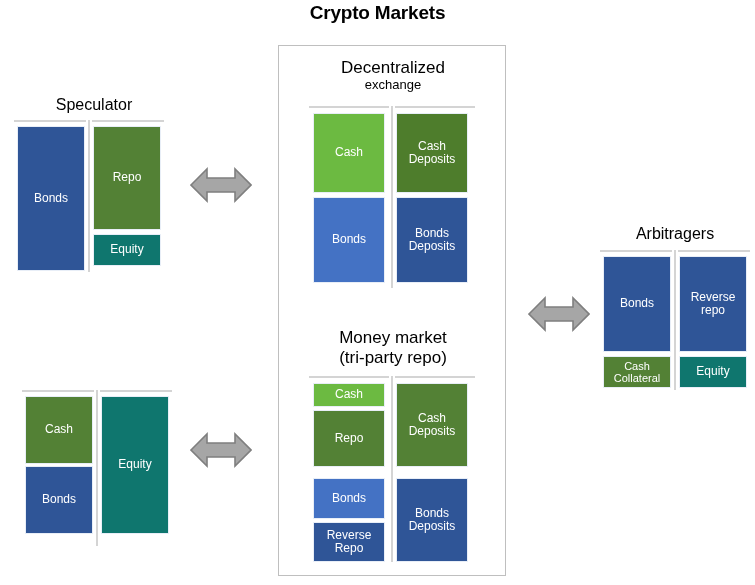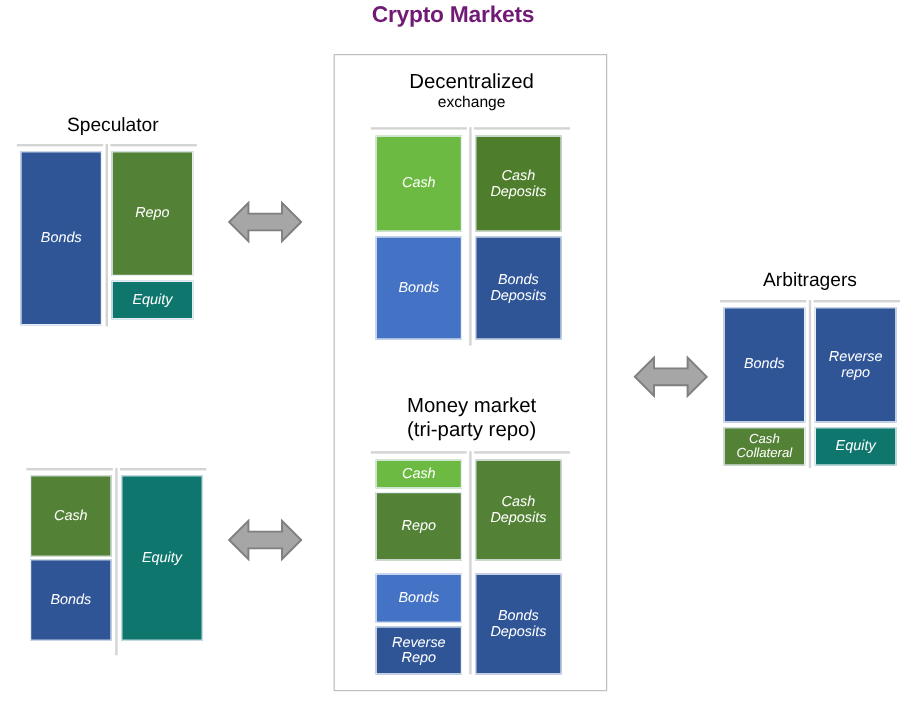--- a/index.html
+++ b/index.html
@@ -21,21 +21,21 @@
 
   
   .main-title {
     position: absolute;
     left: 0;
     top: 2px;
     width: 755px;
     text-align: center;
     font-size: 19px;
     font-weight: bold;
-    color: #701a75;
+    color: #000000;
     letter-spacing: -0.2px;
   }
 
   
   .entity {
     position: absolute;
   }
   .entity-title {
     position: absolute;
     left: 0;
@@ -68,21 +68,21 @@
     border: 1px solid #e8eef7;
     display: flex;
     align-items: center;
     justify-content: center;
     text-align: center;
     color: #ffffff;
     font-size: 12px;
     line-height: 1.12;
     overflow: hidden;
   }
-  .bar span { display: block; padding: 0 2px; font-style: italic; }
+  .bar span { display: block; padding: 0 2px; }
 
   .c-blue-dark  { background: #2f5597; }
   .c-blue-light { background: #4472c4; }
   .c-green-dark { background: #4e7d2c; }
   .c-green-mid  { background: #538135; }
   .c-green-light{ background: #6cba41; }
   .c-purple     { background: #0f766e; }
 
   
   .center-panel {

